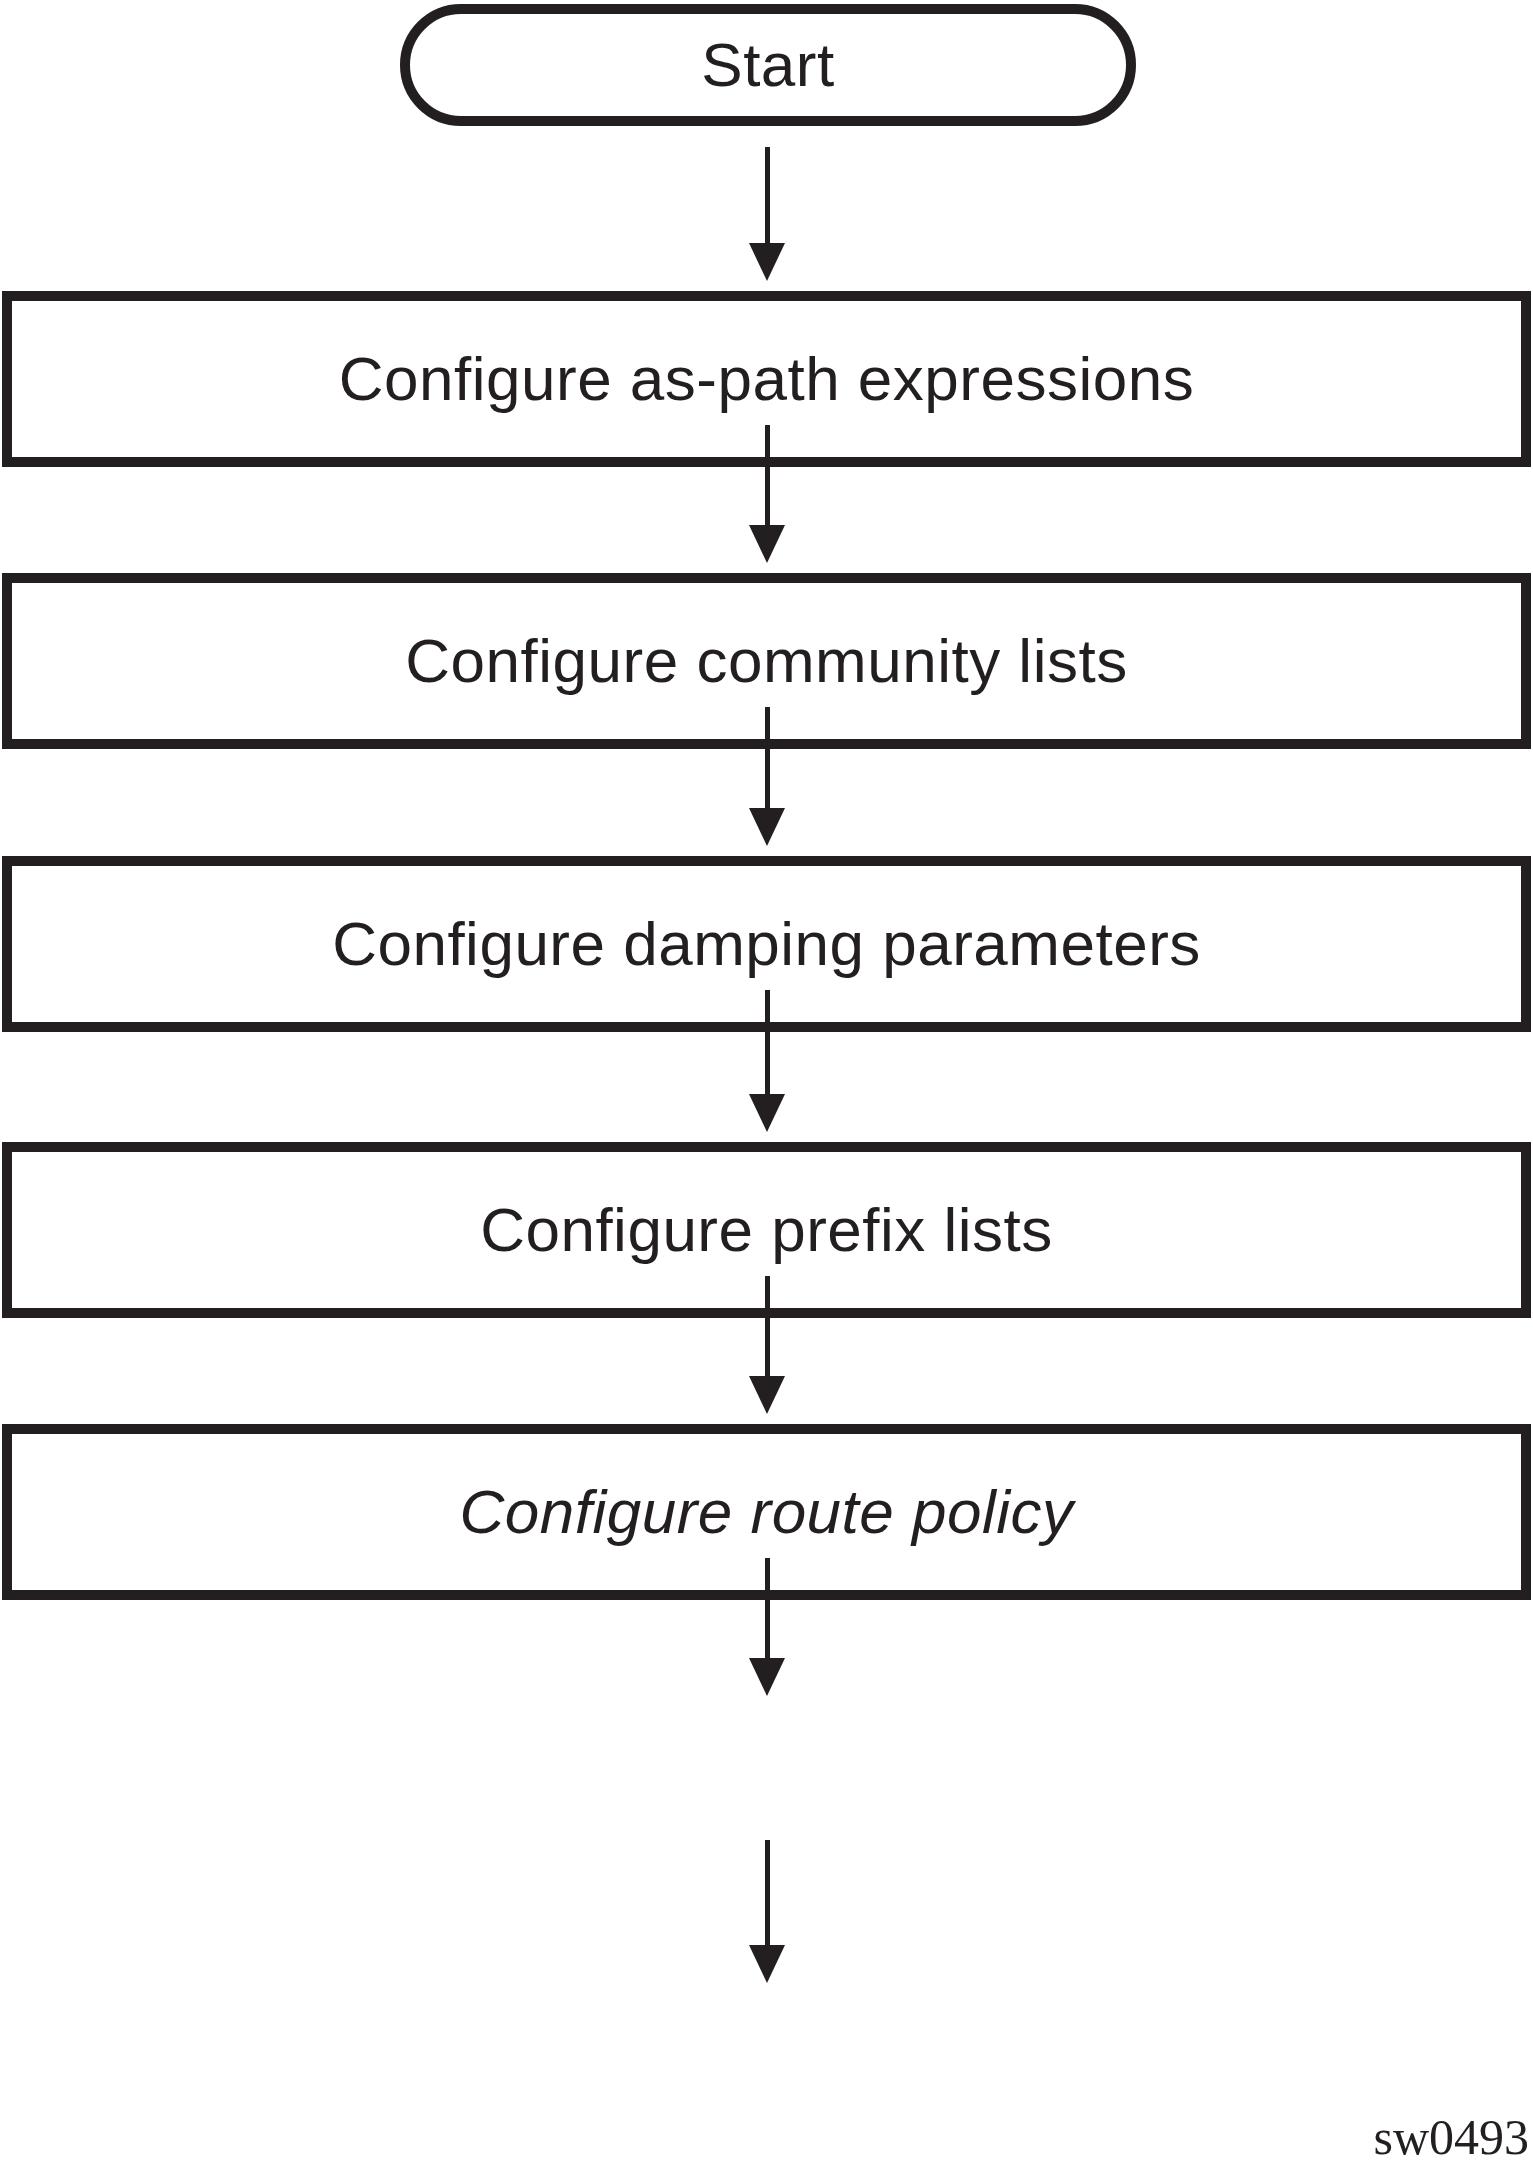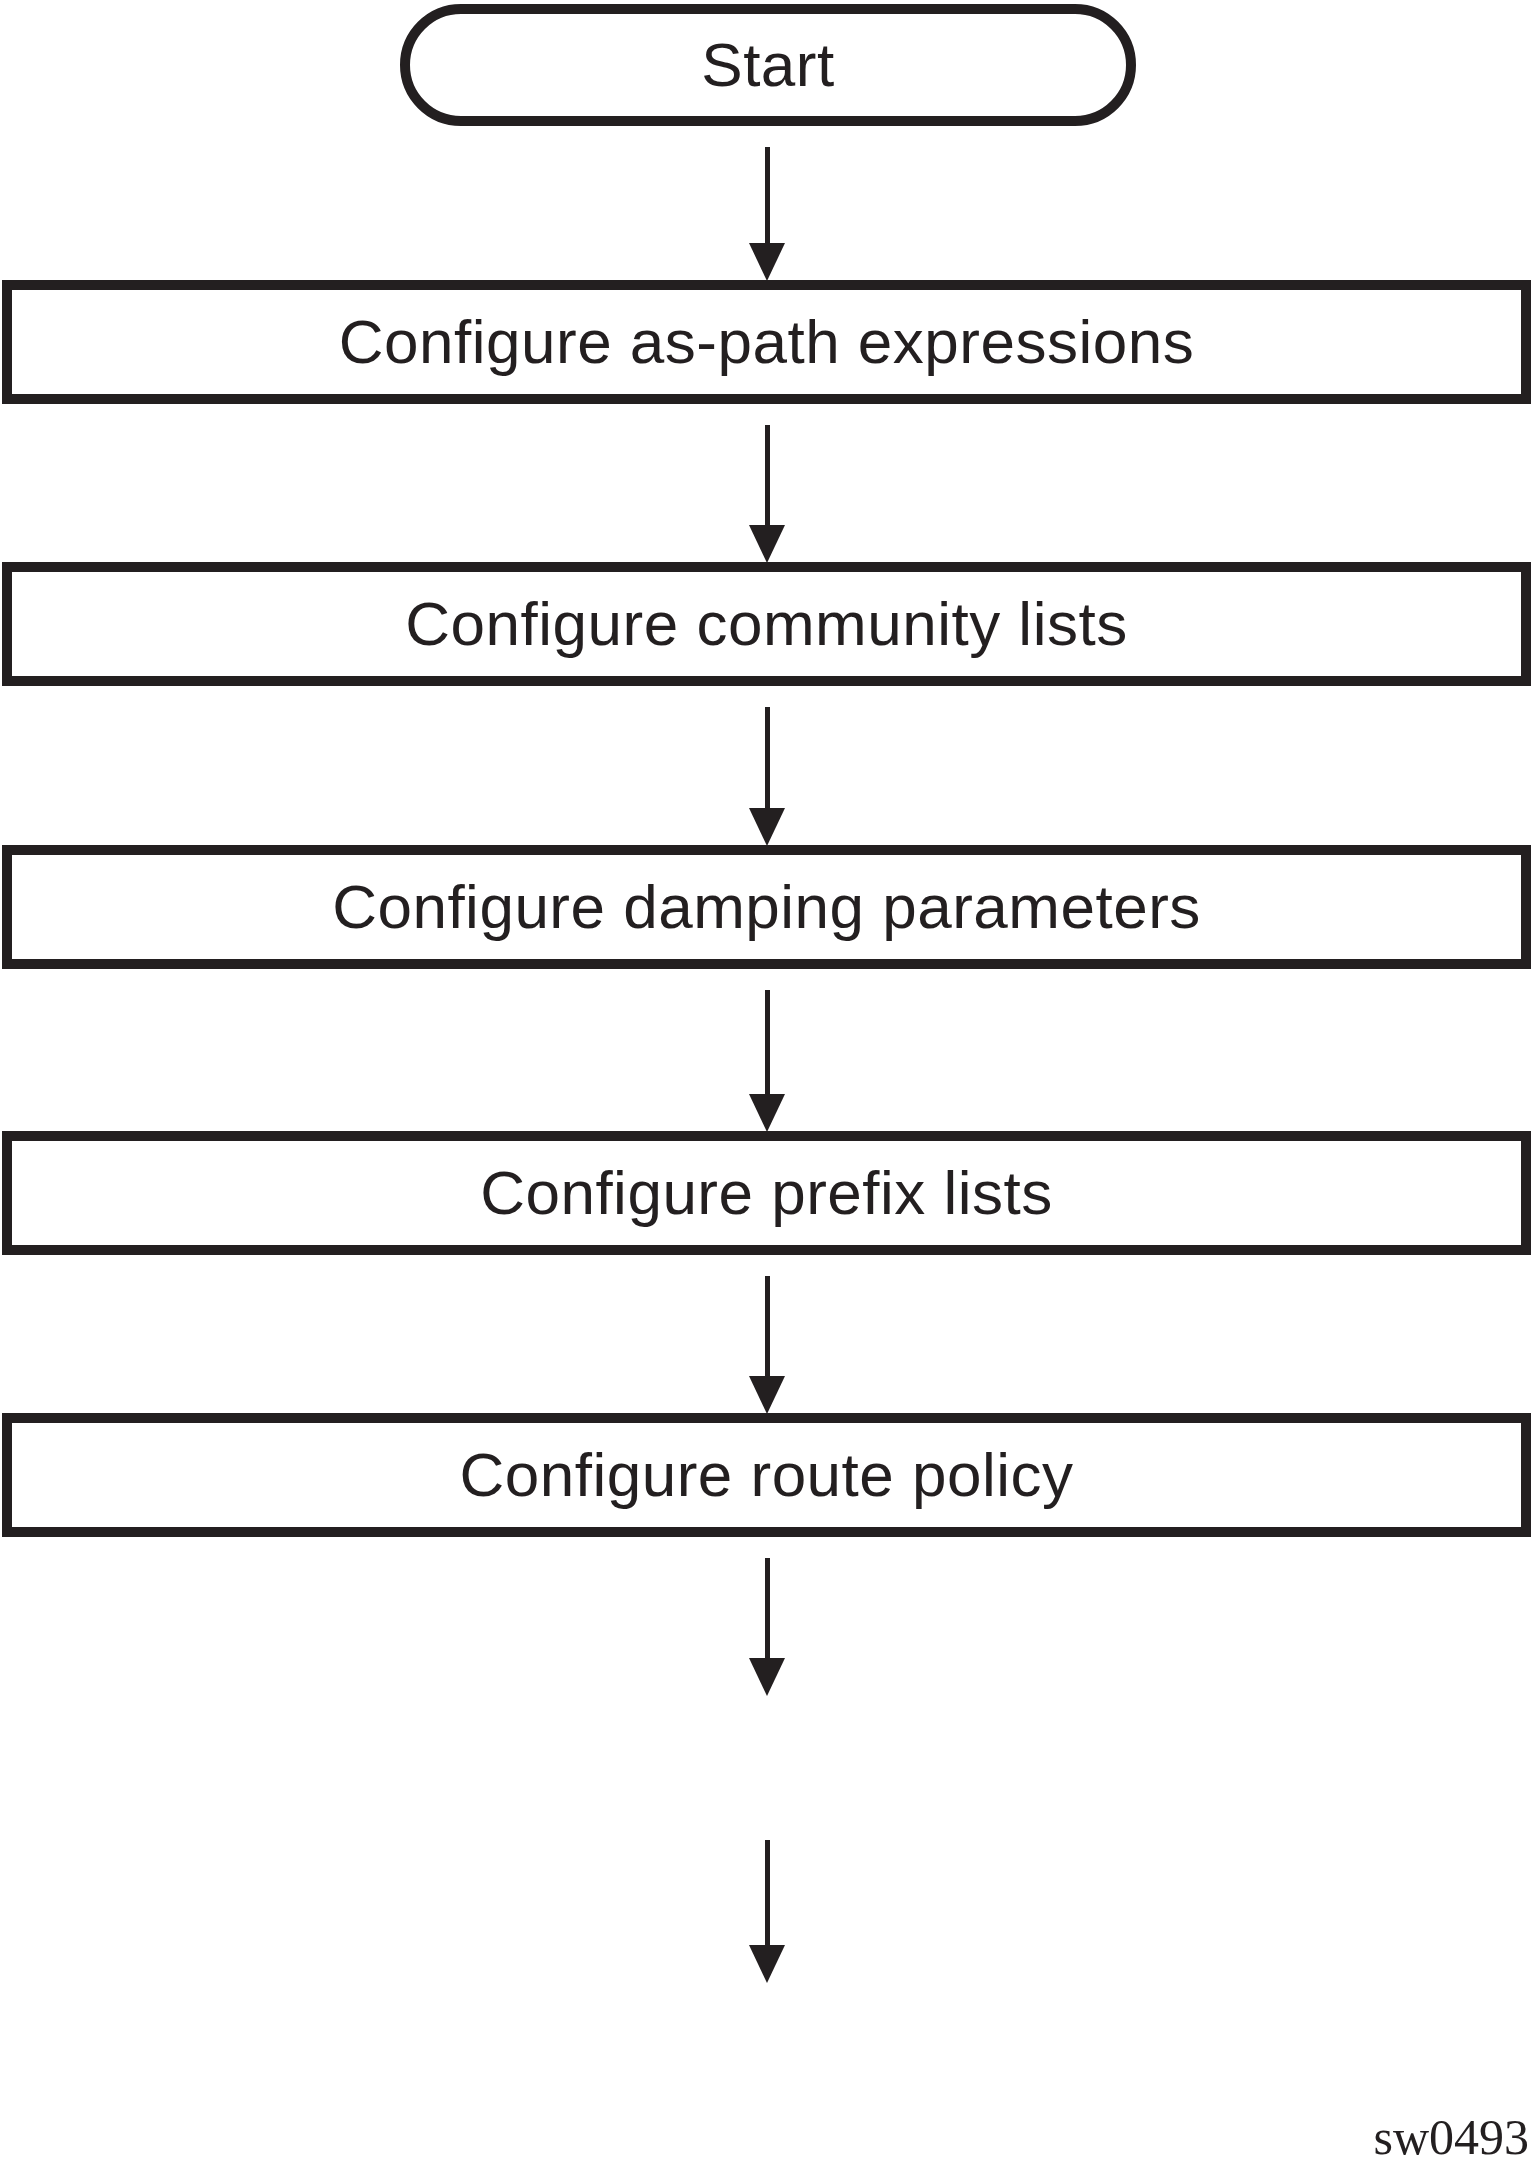--- a/index.html
+++ b/index.html
@@ -38,28 +38,29 @@
   }
   .terminator {
     left: 400px;
     width: 736px;
     height: 122px;
     border-radius: 73px;
   }
   .process {
     left: 2px;
     width: 1529px;
-    height: 124px;
+    height: 176px;
+    margin-top: 11px;
   }
   #node-start   { top: 4px; }
   #node-step-1  { top: 280px; }
   #node-step-2  { top: 562px; }
   #node-step-3  { top: 845px; }
   #node-step-4  { top: 1131px; }
-  #node-step-5  { top: 1413px; }
+  #node-step-5  { top: 1413px; font-style: italic; }
   #node-step-6  { top: 1695px; }
   #node-end     { top: 1982px; }
 
   .arrow {
     position: absolute;
     left: 749px;
     width: 36px;
   }
   .arrow-line {
     position: absolute;

